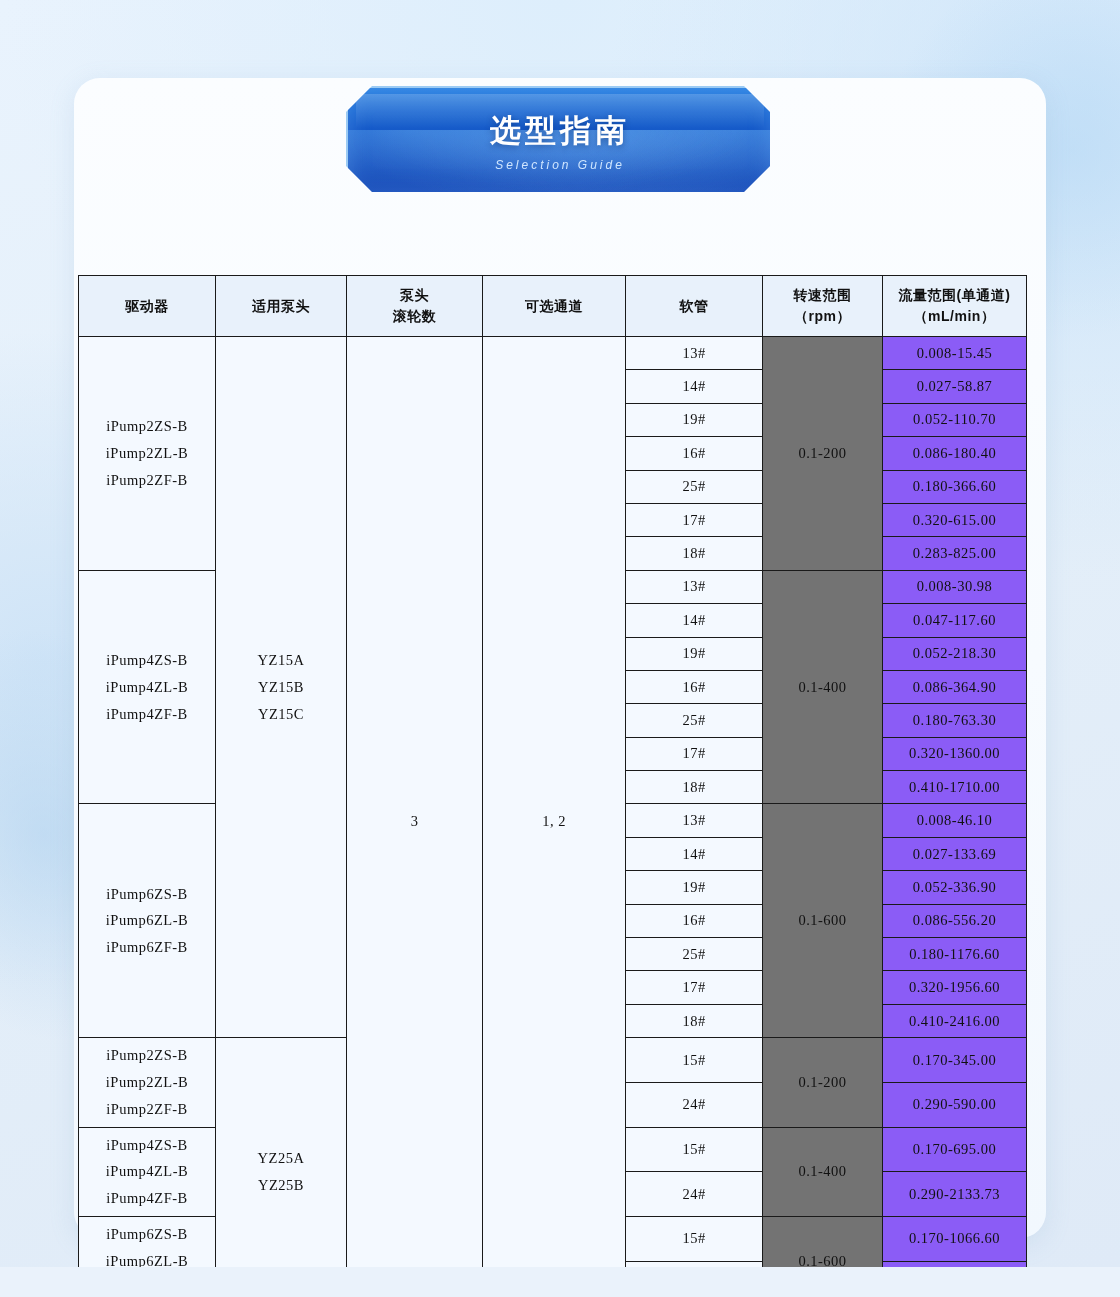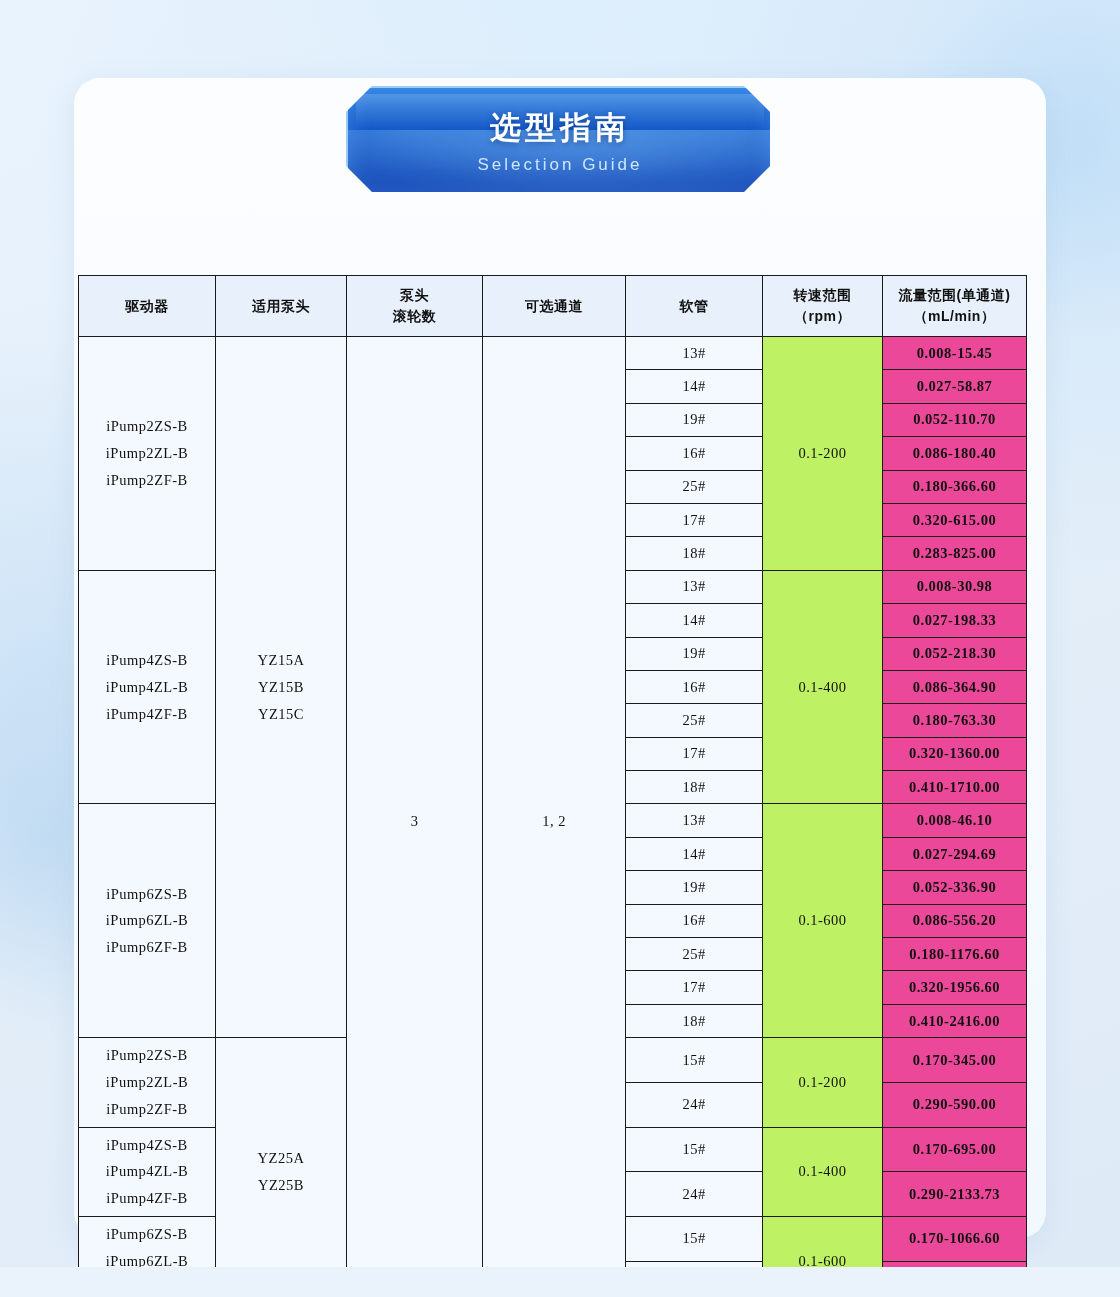--- a/index.html
+++ b/index.html
@@ -104,23 +104,24 @@
     font-size: 31px;
     font-weight: bold;
     letter-spacing: 4px;
     text-shadow: 0 2px 6px rgba(0,30,90,0.45);
     z-index: 2;
   }
   .banner-sub {
     position: relative;
     margin-top: 6px;
     color: #cfe6ff;
-    font-size: 17px;
+    font-size: 12px;
     letter-spacing: 3px;
     z-index: 2;
+    font-style: italic;
   }
   table.spec {
     position: absolute;
     left: 78px;
     top: 262px;
     width: 948px;
     border-collapse: collapse;
     background: #ffffff;
     font-family: "Liberation Serif", serif;
     table-layout: fixed;
@@ -157,28 +158,27 @@
   td.rollers, td.channels {
     background: #f4f9ff;
     font-size: 16px;
   }
   td.tube {
     background: #f4f9ff;
     height: 30.4px;
     font-size: 15px;
   }
   td.speed {
-    background: #bef264;
+    background: #737373;
     font-size: 15px;
   }
   td.flow {
-    background: #ec4899;
+    background: #8b5cf6;
     font-size: 15px;
     white-space: nowrap;
-    font-weight: bold;
   }
   td.tube.big, td.speed.big, td.flow.big {
     height: 41px;
   }
   .col-driver { width: 137px; }
   .col-head { width: 131px; }
   .col-roller { width: 136px; }
   .col-channel { width: 143px; }
   .col-tube { width: 137px; }
   .col-speed { width: 120px; }
@@ -287,21 +287,21 @@
           <div>iPump4ZS-B</div>
           <div>iPump4ZL-B</div>
           <div>iPump4ZF-B</div>
         </td>
         <td class="tube">13#</td>
         <td class="speed" rowspan="7">0.1-400</td>
         <td class="flow">0.008-30.98</td>
       </tr>
       <tr>
         <td class="tube">14#</td>
-        <td class="flow">0.027-198.33</td>
+        <td class="flow">0.047-117.60</td>
       </tr>
       <tr>
         <td class="tube">19#</td>
         <td class="flow">0.052-218.30</td>
       </tr>
       <tr>
         <td class="tube">16#</td>
         <td class="flow">0.086-364.90</td>
       </tr>
       <tr>
@@ -322,21 +322,21 @@
           <div>iPump6ZS-B</div>
           <div>iPump6ZL-B</div>
           <div>iPump6ZF-B</div>
         </td>
         <td class="tube">13#</td>
         <td class="speed" rowspan="7">0.1-600</td>
         <td class="flow">0.008-46.10</td>
       </tr>
       <tr>
         <td class="tube">14#</td>
-        <td class="flow">0.027-294.69</td>
+        <td class="flow">0.027-133.69</td>
       </tr>
       <tr>
         <td class="tube">19#</td>
         <td class="flow">0.052-336.90</td>
       </tr>
       <tr>
         <td class="tube">16#</td>
         <td class="flow">0.086-556.20</td>
       </tr>
       <tr>

